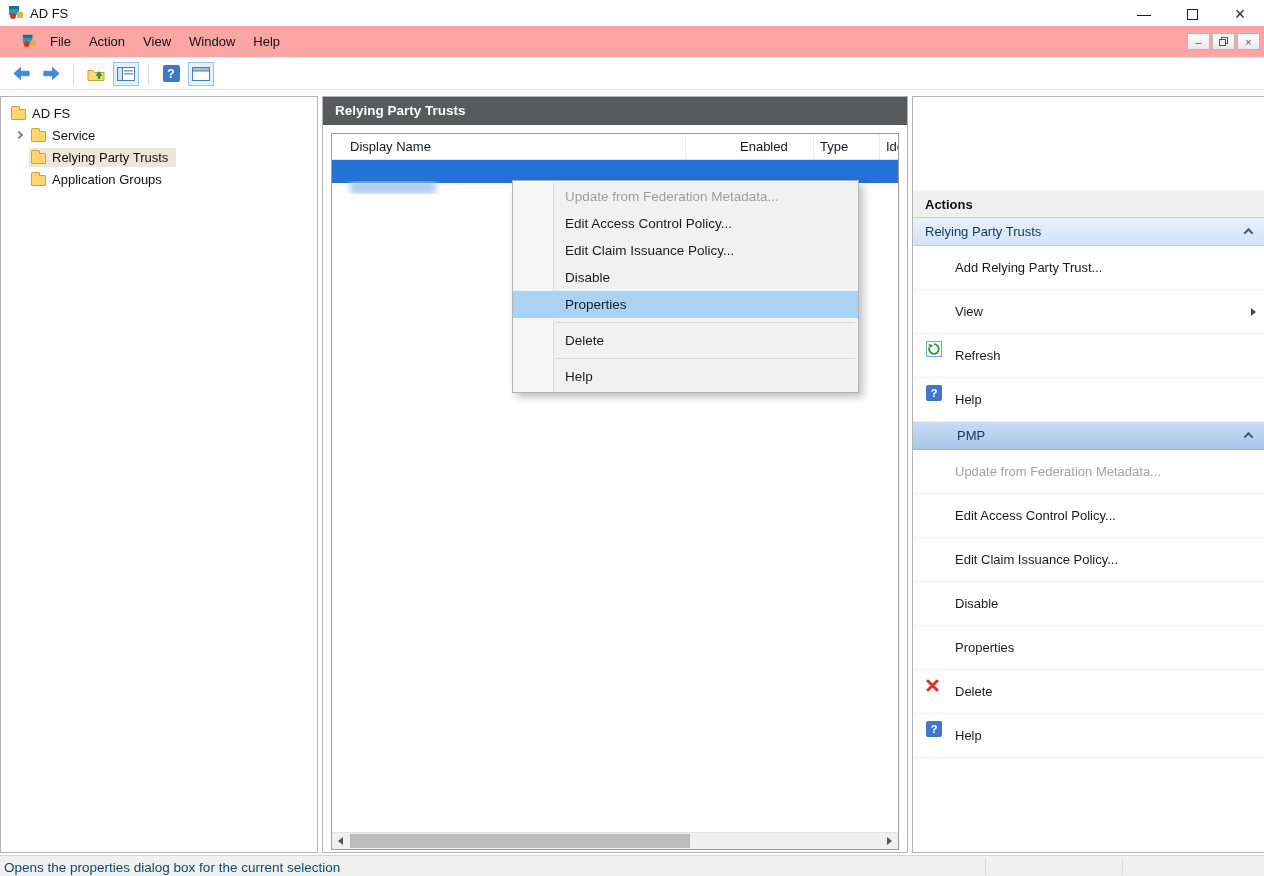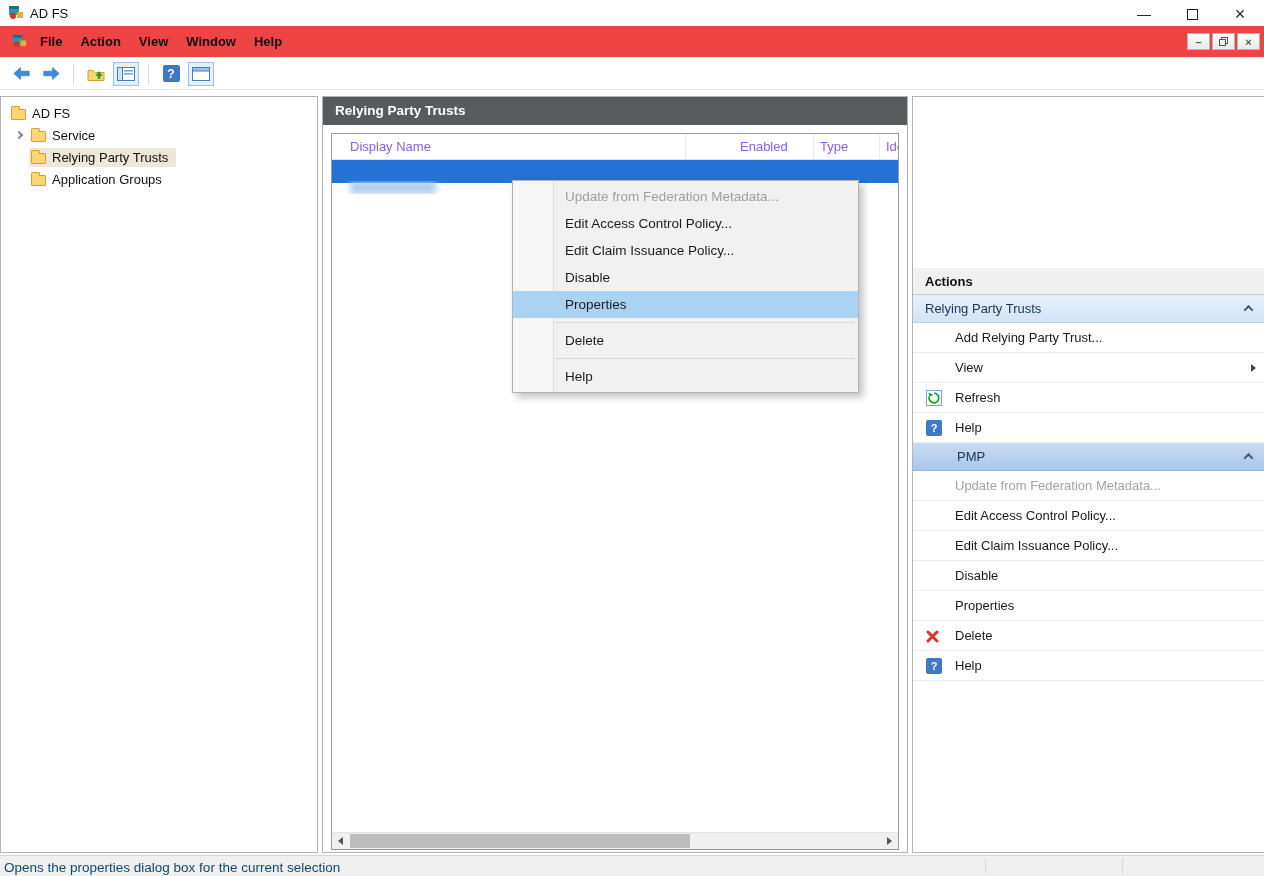--- a/index.html
+++ b/index.html
@@ -14,21 +14,21 @@
   .titlebar { position:absolute; top:0; left:0; right:0; height:26px;
     display:flex; align-items:center; padding-left:8px; background:#fff; }
   .titlebar .title-text { margin-left:6px; font-size:13px; }
   .win-controls { position:absolute; right:0; top:0; height:28px; display:flex; }
   .win-btn { width:48px; height:28px; display:flex; align-items:center; justify-content:center;
     font-size:14px; color:#222; }
   .win-btn.close { font-size:18px; }
 
   
   .menubar { position:absolute; top:26px; left:0; right:0; height:32px;
-    display:flex; align-items:center; padding-left:12px; border-bottom:1px solid #ececec; background:#ef4444;font-weight:bold; }
+    display:flex; align-items:center; padding-left:22px; border-bottom:1px solid #ececec; background:#fca5a5; }
   .menu-item { padding:6px 9px; font-size:13px; }
   .child-controls { position:absolute; right:4px; top:7px; display:flex; gap:2px; }
   .child-btn { width:23px; height:17px; border:1px solid #b5b5b5;
     background:linear-gradient(#fdfdfd,#e9e9e9); display:flex; align-items:center;
     justify-content:center; font-size:11px; color:#555; }
 
   
   .toolbar { position:absolute; top:58px; left:0; right:0; height:32px;
     display:flex; align-items:center; padding-left:8px; gap:4px;
     border-bottom:1px solid #e4e4e4; background:#fff; }
@@ -59,21 +59,21 @@
     background:#ffd76e; border:1px solid #d2a039; border-bottom:none; border-radius:2px 2px 0 0; }
 
   
   .center-panel { position:absolute; top:6px; left:322px; width:586px; bottom:2px;
     border:1px solid #b3b3b3; display:flex; flex-direction:column; background:#fff; }
   .center-header { height:28px; line-height:28px; background:#595a5c; color:#fff;
     font-weight:bold; font-size:13.5px; padding-left:12px; flex:none; }
   .list-wrap { flex:1; margin:8px 8px 2px 8px; border:1px solid #9a9a9a;
     position:relative; overflow:hidden; background:#fff; }
   .table-header { height:26px; display:flex; align-items:center; border-bottom:1px solid #e2e2e2; }
-  .col { line-height:25px; border-right:1px solid #ececec; padding-left:6px; color:#8b5cf6;
+  .col { line-height:25px; border-right:1px solid #ececec; padding-left:6px; color:#0f172a;
     overflow:hidden; white-space:nowrap; }
   .col.name { width:354px; padding-left:18px; }
   .col.enabled { width:80px;margin-left:48px; }
   .col.type { width:66px; }
   .col.ident { flex:1; border-right:none; }
   .table-row { height:23px; display:flex; align-items:center; color:#fff; }
   .table-row.selected { background:#2273d5; }
   .cell { overflow:hidden; white-space:nowrap; padding-left:6px;margin-top:32px; }
   .cell.name { width:354px; padding-left:0; display:flex; align-items:center; }
   .cell.enabled { width:80px; }
@@ -100,21 +100,21 @@
     display:flex; flex-direction:column; overflow:hidden;justify-content:center; }
   .actions-header { height:27px; line-height:27px; font-weight:bold; font-size:13px;
     padding-left:12px; background:#f0f0f0; border-bottom:1px solid #c9c9c9; flex:none; }
   .action-section-header { height:28px; display:flex; align-items:center;
     padding:0 12px; color:#16365c; font-size:13px;
     background:linear-gradient(#e8f1fb,#d1e3f6); border-bottom:1px solid #bcd2ea; flex:none; }
   .action-section-header.selected { background:linear-gradient(#c8dcf3,#a9c7ea);
     border-bottom:1px solid #9ab8de;padding-left:44px; }
   .chevron-up { margin-left:auto; width:7px; height:7px; border-left:2px solid #3c5a82;
     border-top:2px solid #3c5a82; transform:rotate(45deg) translate(1px,1px); }
-  .action-item { height:30px; display:flex; align-items:center; padding-left:42px;
+  .action-item { height:44px; display:flex; align-items:center; padding-left:42px;
     position:relative; border-bottom:1px solid #ededed; font-size:13px; color:#1a1a1a; }
   .action-item.disabled { color:#a3a3a3; }
   .action-item .item-icon { position:absolute; left:13px; top:7px; }
   .help-icon { width:16px; height:16px; background:#3e79c8; color:#fff; font-weight:bold;
     font-size:11px; display:flex; align-items:center; justify-content:center; border-radius:2px; }
   .refresh-icon { width:16px; height:16px; border:1px solid #77a7d8; background:#fff;
     display:flex; align-items:center; justify-content:center; }
   .submenu-arrow { position:absolute; right:8px; width:0; height:0;
     border-top:4px solid transparent; border-bottom:4px solid transparent; border-left:5px solid #444; }
 

